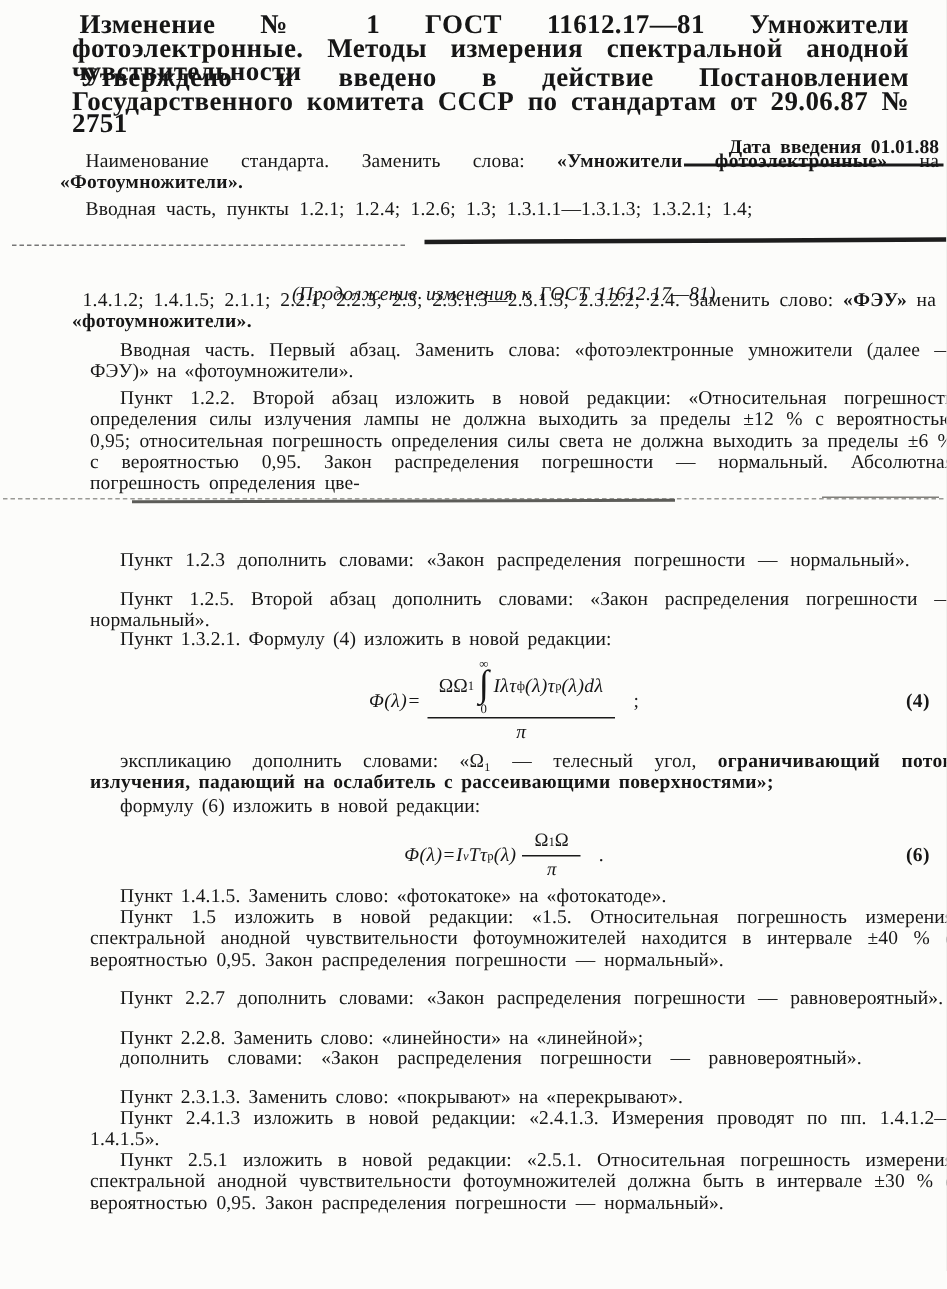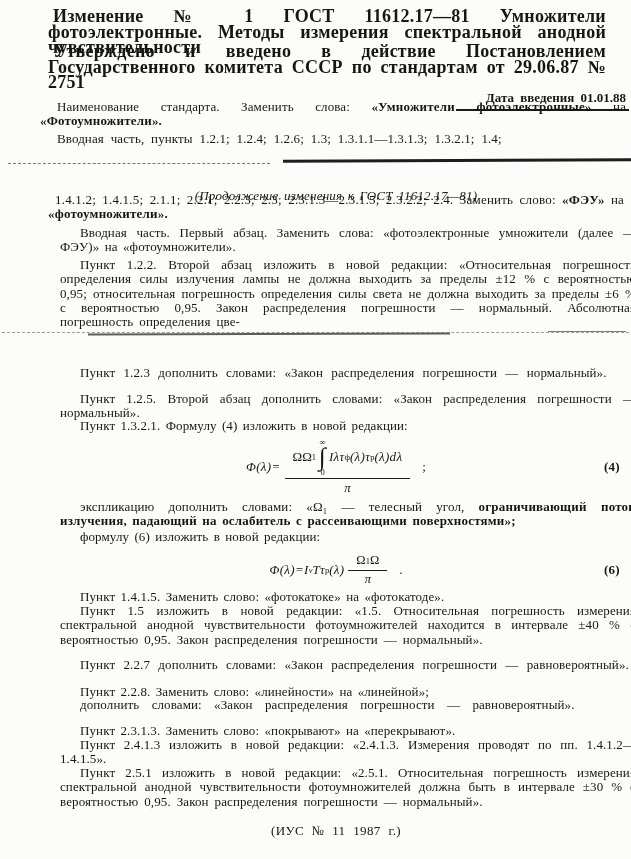--- a/index.html
+++ b/index.html
@@ -130,15 +130,14 @@
 
   <p class="blk sec2 ind2" style="top:590px">Пункт 1.4.1.5. Заменить слово: «фотокатоке» на «фотокатоде».</p>
   <p class="blk sec2 ind2" style="top:604px;word-spacing:2.6px">Пункт 1.5 изложить в новой  редакции: «1.5. Относительная  погрешность измерения спектральной анодной чувствительности фотоумножителей находится в интервале ±40 % с вероятностью 0,95. Закон распределения погрешности — нормальный».</p>
   <p class="blk sec2 ind2 sp-wide" style="top:658px">Пункт 2.2.7 дополнить  словами: «Закон  распределения  погрешности — равновероятный».</p>
   <p class="blk sec2 ind2" style="top:685px">Пункт 2.2.8. Заменить слово: «линейности» на «линейной»;</p>
   <p class="blk sec2 ind2 sp-xwide" style="top:698px">дополнить словами: «Закон  распределения  погрешности — равновероятный».</p>
   <p class="blk sec2 ind2" style="top:724px">Пункт 2.3.1.3. Заменить слово: «покрывают» на «перекрывают».</p>
   <p class="blk sec2 ind2" style="top:738px">Пункт 2.4.1.3 изложить в новой редакции: «2.4.1.3. Измерения проводят по пп. 1.4.1.2—1.4.1.5».</p>
   <p class="blk sec2 ind2" style="top:766px;word-spacing:2.6px">Пункт 2.5.1 изложить в новой редакции: «2.5.1. Относительная погрешность измерения спектральной анодной чувствительности  фотоумножителей должна быть в интервале ±30 % с вероятностью 0,95.  Закон распределения погрешности — нормальный».</p>
 
-  <p class="blk footer">(ИУС № 11 1987 г.)</p>
 
 </div>
 
 </body></html>

